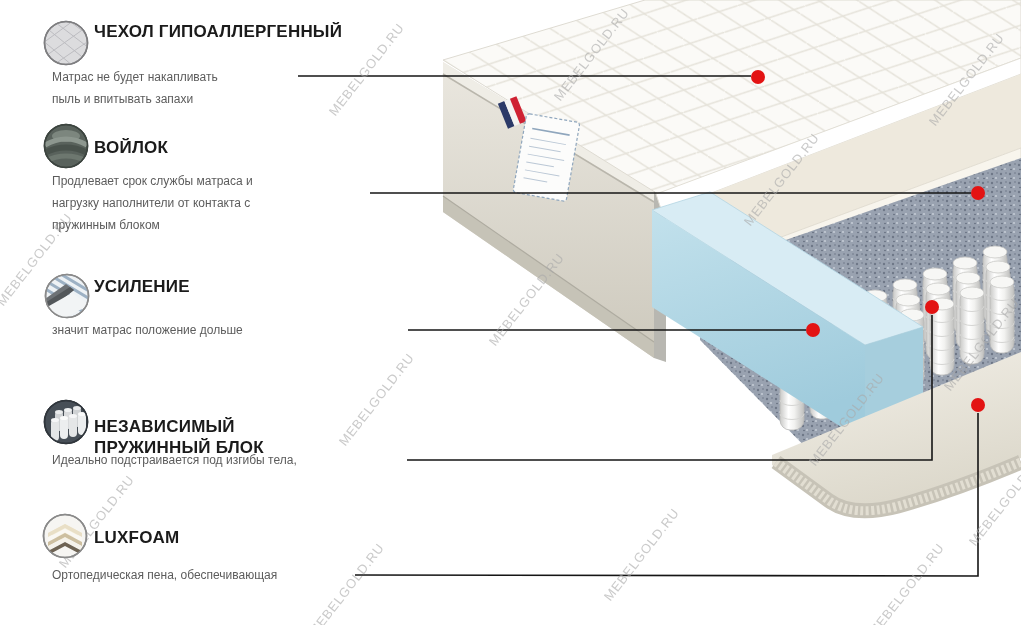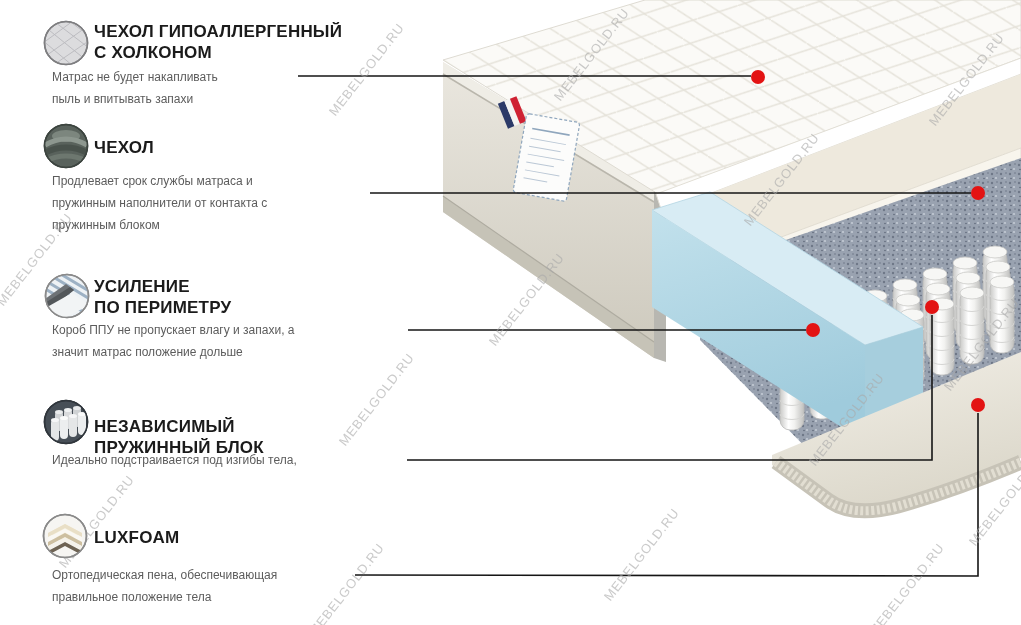--- a/index.html
+++ b/index.html
@@ -184,21 +184,20 @@
         <circle cx="23" cy="23" r="21.5" fill="#dcdcde" stroke="#7e7e80" stroke-width="1.6"></circle>
         <g clip-path="url(#c1)" stroke="#bcbcc0" stroke-width="1">
           <path d="M-8,14 L26,-10 M-4,26 L34,-2 M0,38 L42,8 M6,48 L50,18 M14,54 L54,28"></path>
           <path d="M14,-8 L52,20 M4,-4 L46,28 M-4,2 L38,36 M-8,14 L30,46 M-8,28 L20,52"></path>
         </g>
         <circle cx="23" cy="23" r="21.5" fill="none" stroke="#7e7e80" stroke-width="1.6"></circle>
       </svg>
     </span>
     <div class="heading" style="left:94px;top:21px">
       <div>ЧЕХОЛ ГИПОАЛЛЕРГЕННЫЙ</div>
-      <div>С ХОЛКОНОМ</div>
     </div>
     <div class="desc" style="left:52px;top:66px">
       <div>Матрас не будет накапливать</div>
       <div>пыль и впитывать запахи</div>
     </div>
   </div>
 
   <div class="section">
     <span class="icon-circle" style="left:43px;top:123px">
       <svg width="46" height="46">
@@ -211,25 +210,25 @@
         <g clip-path="url(#c2)" fill="none">
           <ellipse cx="23" cy="13" rx="14" ry="6" fill="#7c867e"></ellipse>
           <path d="M2,22 Q23,10 44,22" stroke="#8d978f" stroke-width="5"></path>
           <path d="M1,30 Q23,19 45,30" stroke="#49524c" stroke-width="6"></path>
           <path d="M2,38 Q23,28 44,38" stroke="#6d776f" stroke-width="5"></path>
         </g>
         <circle cx="23" cy="23" r="21.5" fill="none" stroke="#3c443f" stroke-width="1.6"></circle>
       </svg>
     </span>
     <div class="heading" style="left:94px;top:137px">
-      <div>ЧЕХОЛ</div>
+      <div>ВОЙЛОК</div>
     </div>
     <div class="desc" style="left:52px;top:170px">
       <div>Продлевает срок службы матраса  и</div>
-      <div>пружинным наполнители от контакта с</div>
+      <div>нагрузку наполнители от контакта с</div>
       <div>пружинным блоком</div>
     </div>
   </div>
 
   <div class="section">
     <span class="icon-circle" style="left:44px;top:273px">
       <svg width="46" height="46">
           <defs>
             <clipPath id="c3">
               <circle cx="23" cy="23" r="21.5"></circle>
@@ -242,24 +241,22 @@
           </g>
           <polygon points="-2,28 22,11 30,17 6,36" fill="#6e7276"></polygon>
           <polygon points="-2,32 6,36 30,17 26,14" fill="#53575a"></polygon>
           <polygon points="-4,38 28,20 46,32 10,50" fill="#f2f4f5"></polygon>
         </g>
         <circle cx="23" cy="23" r="21.5" fill="none" stroke="#8a8a8a" stroke-width="1.6"></circle>
       </svg>
     </span>
     <div class="heading" style="left:94px;top:276px">
       <div>УСИЛЕНИЕ</div>
-      <div>ПО ПЕРИМЕТРУ</div>
     </div>
     <div class="desc" style="left:52px;top:319px">
-      <div>Короб ППУ не пропускает влагу и запахи, а</div>
       <div>значит матрас положение дольше</div>
     </div>
   </div>
 
   <div class="section">
     <span class="icon-circle" style="left:43px;top:399px">
       <svg width="46" height="46">
           <defs>
             <clipPath id="c4">
               <circle cx="23" cy="23" r="21.5"></circle>
@@ -314,17 +311,16 @@
           <path d="M6,38 L23,29 L40,38 L40,42 L23,33 L6,42 Z" fill="#6e6353"></path>
         </g>
         <circle cx="23" cy="23" r="21.5" fill="none" stroke="#8a8a8a" stroke-width="1.6"></circle>
       </svg>
     </span>
     <div class="heading" style="left:94px;top:527px">
       <div>LUXFOAM</div>
     </div>
     <div class="desc" style="left:52px;top:564px">
       <div>Ортопедическая пена, обеспечивающая</div>
-      <div>правильное положение тела</div>
     </div>
   </div>
 
 </div>
 
 </body></html>

